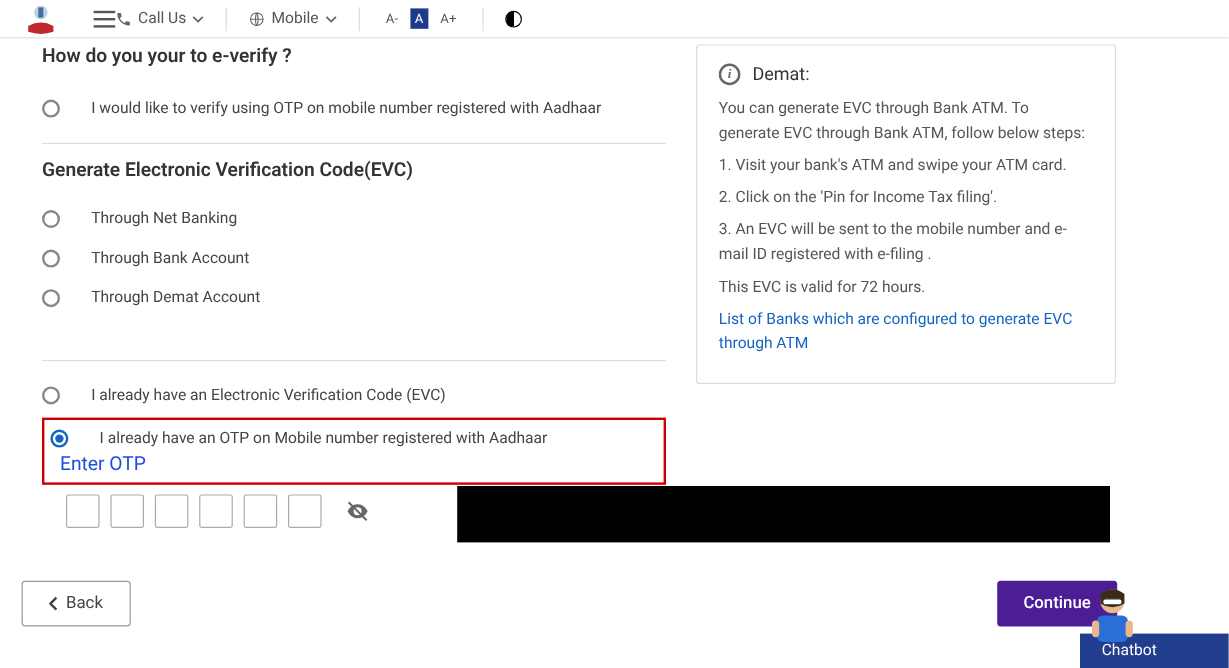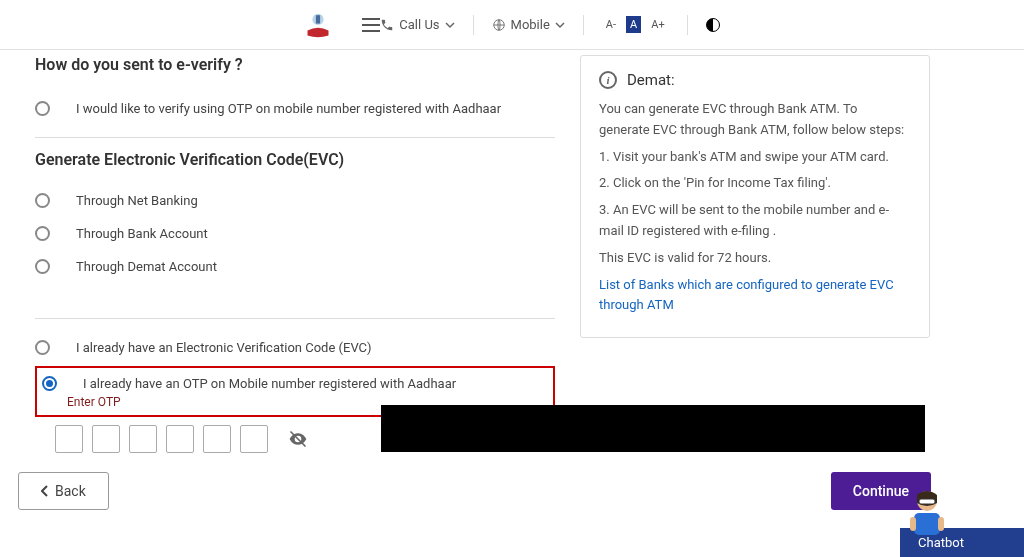--- a/index.html
+++ b/index.html
@@ -1,18 +1,18 @@
 <!DOCTYPE html>
 <html><head>
   <meta charset="utf-8">
   <style>
     * { margin: 0; padding: 0; box-sizing: border-box; font-family: -apple-system, BlinkMacSystemFont, "Segoe UI", Roboto, sans-serif; }
     body { background: #fff; width: 1024px; height: 557px; overflow: hidden; position: relative; }
     
-    .header { display: flex; align-items: center; justify-content: center; padding: 8px 20px; border-bottom: 1px solid #e0e0e0; height: 50px; }
+    .header { display: flex; align-items: center; justify-content: flex-start; padding: 8px 20px; border-bottom: 1px solid #e0e0e0; height: 32px; }
     .header-left { display: flex; align-items: center; gap: 30px; }
     .logo { width: 28px; height: 28px; }
     .menu-icon { display: flex; flex-direction: column; gap: 4px; cursor: pointer; }
     .menu-icon span { width: 18px; height: 2px; background: #555; }
     
     .header-right { display: flex; align-items: center; gap: 18px; font-size: 13px; color: #555; }
     .header-item { display: flex; align-items: center; gap: 5px; cursor: pointer; }
     .divider-v { width: 1px; height: 20px; background: #ddd; }
     .font-controls { display: flex; align-items: center; gap: 6px; }
     .font-btn { font-size: 11px; padding: 1px 3px; border: 1px solid transparent; }
@@ -29,38 +29,38 @@
     .radio-row { display: flex; align-items: center; gap: 26px; padding: 9px 0; }
     .radio { width: 15px; height: 15px; border: 2px solid #888; border-radius: 50%; display: inline-block; position: relative; flex-shrink: 0; }
     .radio.selected { border-color: #1565c0; }
     .radio.selected::after { content: ''; position: absolute; top: 2px; left: 2px; width: 7px; height: 7px; background: #1565c0; border-radius: 50%; }
     .radio-label { font-size: 13px; color: #444; }
     
     .hr { border: none; border-top: 1px solid #ddd; margin: 12px 0; }
     
     .highlight-box { border: 2px solid #c00; padding: 6px 5px; margin-top: 2px; }
     .highlight-box .radio-row { padding: 2px 0; align-items: flex-start; }
-    .sub-label { font-size: 12px; color: #7f1d1d; margin-left: 25px; margin-top: 2px; }
+    .sub-label { font-size: 16px; color: #1d4ed8; margin-left: 8px; margin-top: 2px; }
     
     .otp-row { display: flex; align-items: center; gap: 10px; margin: 8px 0 0 20px; }
     .otp-box { width: 28px; height: 28px; border: 1px solid #aaa; border-radius: 2px; text-align: center; font-size: 14px; }
     .otp-boxes { display: flex; gap: 9px; }
     .eye-icon { width: 20px; height: 20px; margin-left: 10px; }
     
     .black-strip { position: absolute; top: 405px; left: 381px; width: 544px; height: 47px; background: #000; }
     
     .note-card { border: 1px solid #ddd; border-radius: 3px; padding: 15px 18px; }
     .note-title { display: flex; align-items: center; gap: 10px; margin-bottom: 10px; }
     .note-title-text { font-size: 15px; color: #333; }
     .info-circle { width: 18px; height: 18px; border: 2px solid #666; border-radius: 50%; display: flex; align-items: center; justify-content: center; font-size: 11px; font-weight: bold; font-style: italic; color: #666; font-family: serif; }
     .note-text { font-size: 13px; color: #555; line-height: 1.6; }
     .note-text p { margin-bottom: 6px; }
     .note-link { color: #1565c0; text-decoration: none; }
     
-    .footer-btns { position: absolute; bottom: 47px; left: 0; right: 0; display: flex; justify-content: space-between; padding: 0 18px; }
+    .footer-btns { position: absolute; bottom: 35px; left: 0; right: 0; display: flex; justify-content: space-between; padding: 0 18px; }
     .btn { padding: 10px 22px; font-size: 14px; border-radius: 3px; cursor: pointer; display: flex; align-items: center; gap: 6px; }
     .btn-back { background: #fff; border: 1px solid #999; color: #444; }
     .btn-continue { background: #4c1d95; border: none; color: #fff; font-weight: 500; margin-right: 75px; }
     
     .avatar { position: absolute; bottom: 22px; right: 72px; width: 50px; height: 50px; z-index: 10; }
     .chatbot-tab { position: absolute; bottom: 0; right: 0; background: #213e8f; color: #fff; padding: 7px 60px 7px 18px; font-size: 13px; }
   </style>
 </head>
 <body>
 
@@ -104,21 +104,21 @@
       <span class="font-btn active">A</span>
       <span class="font-btn">A+</span>
     </div>
     <div class="divider-v"></div>
     <div class="contrast"></div>
   </div>
 </div>
 
 <div class="content">
   <div class="left-col">
-    <h2 class="q-title">How do you sent to e-verify ?</h2>
+    <h2 class="q-title">How do you your to e-verify ?</h2>
 
     <div class="radio-row">
       <span class="radio"></span>
       <span class="radio-label">I would like to verify using OTP on mobile number registered with Aadhaar</span>
     </div>
     <hr class="hr">
 
     <h3 class="section-title">Generate Electronic Verification Code(EVC)</h3>
 
     <div class="radio-row">

